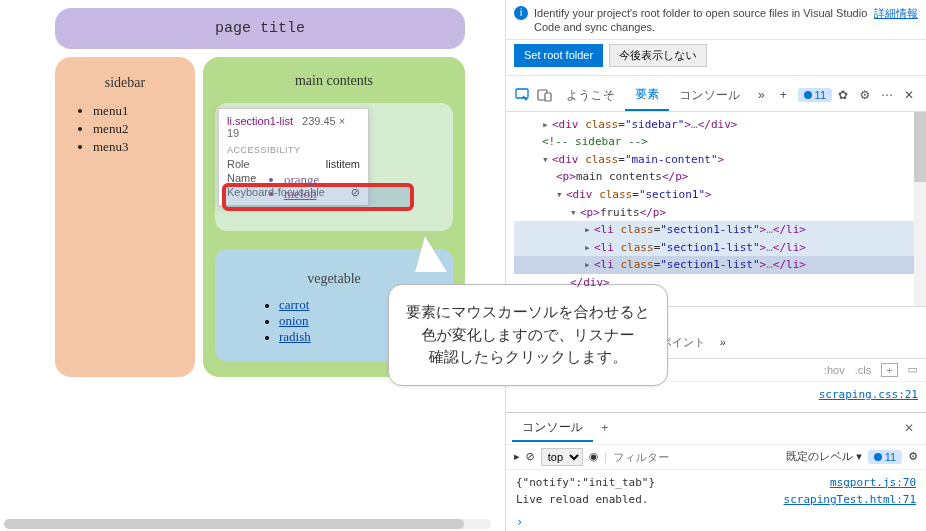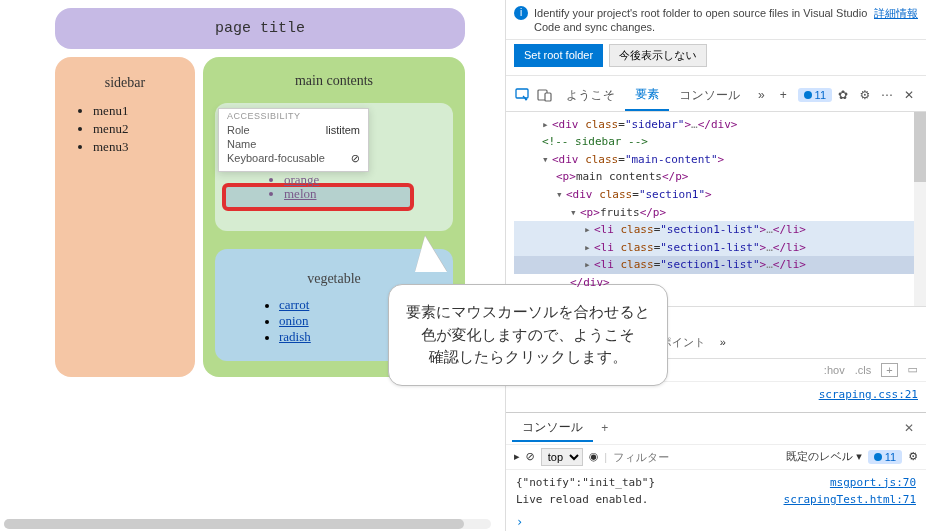--- a/index.html
+++ b/index.html
@@ -110,20 +110,24 @@
               <li><a href="#">carrot</a></li>
               <li><a href="#">onion</a></li>
               <li><a href="#">radish</a></li>
             </ul>
           </div>
         </div>
       </div>
     </div>
 
     <div class="tooltip-box">
+      <div class="tooltip-header">
+        <span class="sel">li.section1-list</span>
+        <span class="dims">239.45 × 19</span>
+      </div>
       <div class="tooltip-acc">ACCESSIBILITY</div>
       <div class="tooltip-row">
           <span>Role</span>
           <span class="val">listitem</span>
         </div>
       <div class="tooltip-row">
           <span>Name</span>
           <span class="val"></span>
         </div>
       <div class="tooltip-row" style="padding-bottom:6px;">
@@ -135,21 +139,21 @@
     <div class="highlight-box">
       <ul>
         <li>orange</li>
         <li>melon</li>
       </ul>
     </div>
 
     <div class="callout-tail"></div>
     <div class="callout">
       <span>要素にマウスカーソルを合わせると</span><br>
-      <span>色が変化しますので、ようこそ</span><br>
+      <span>色が変化しますので、リスナー</span><br>
       <span>確認したらクリックします。</span>
     </div>
 
     <div class="scrollbar-h">
         <div class="thumb"></div>
       </div>
   </div>
 
   <div class="devtools">
     <div class="info-bar">

